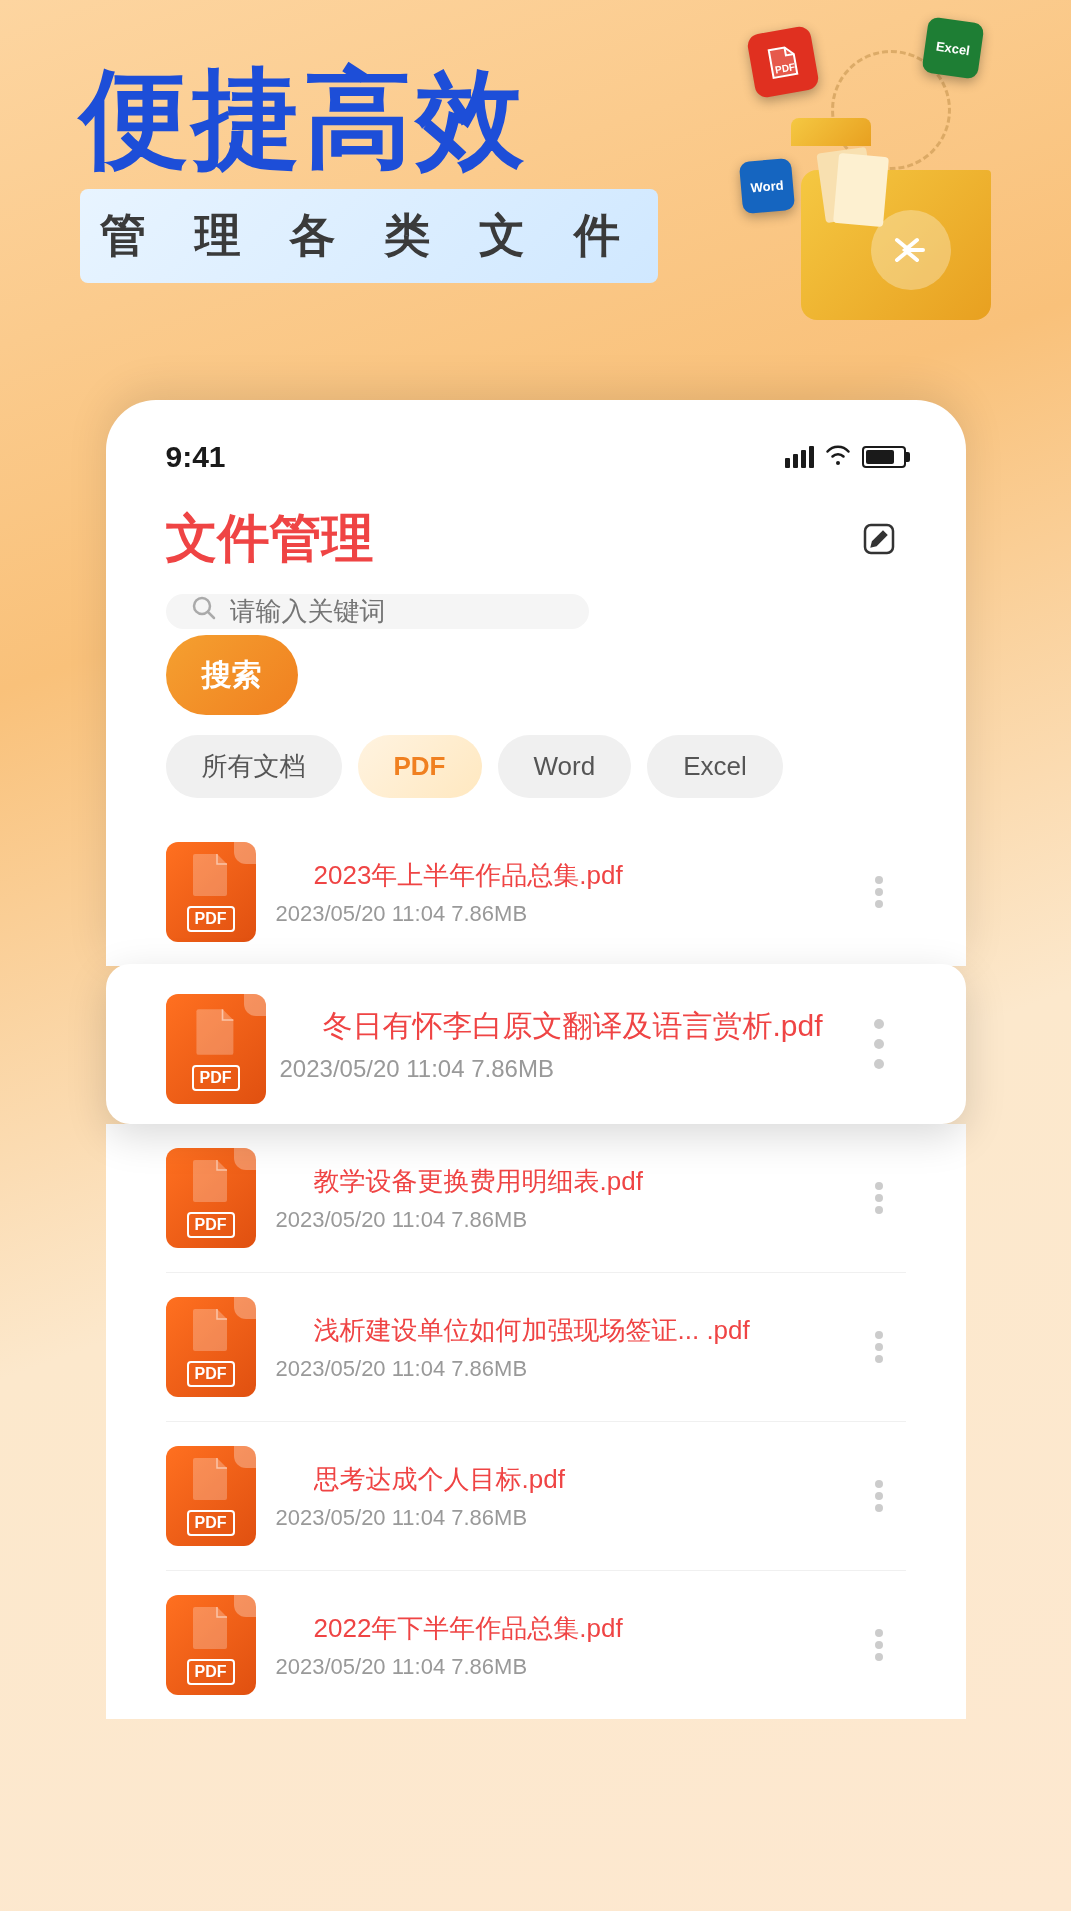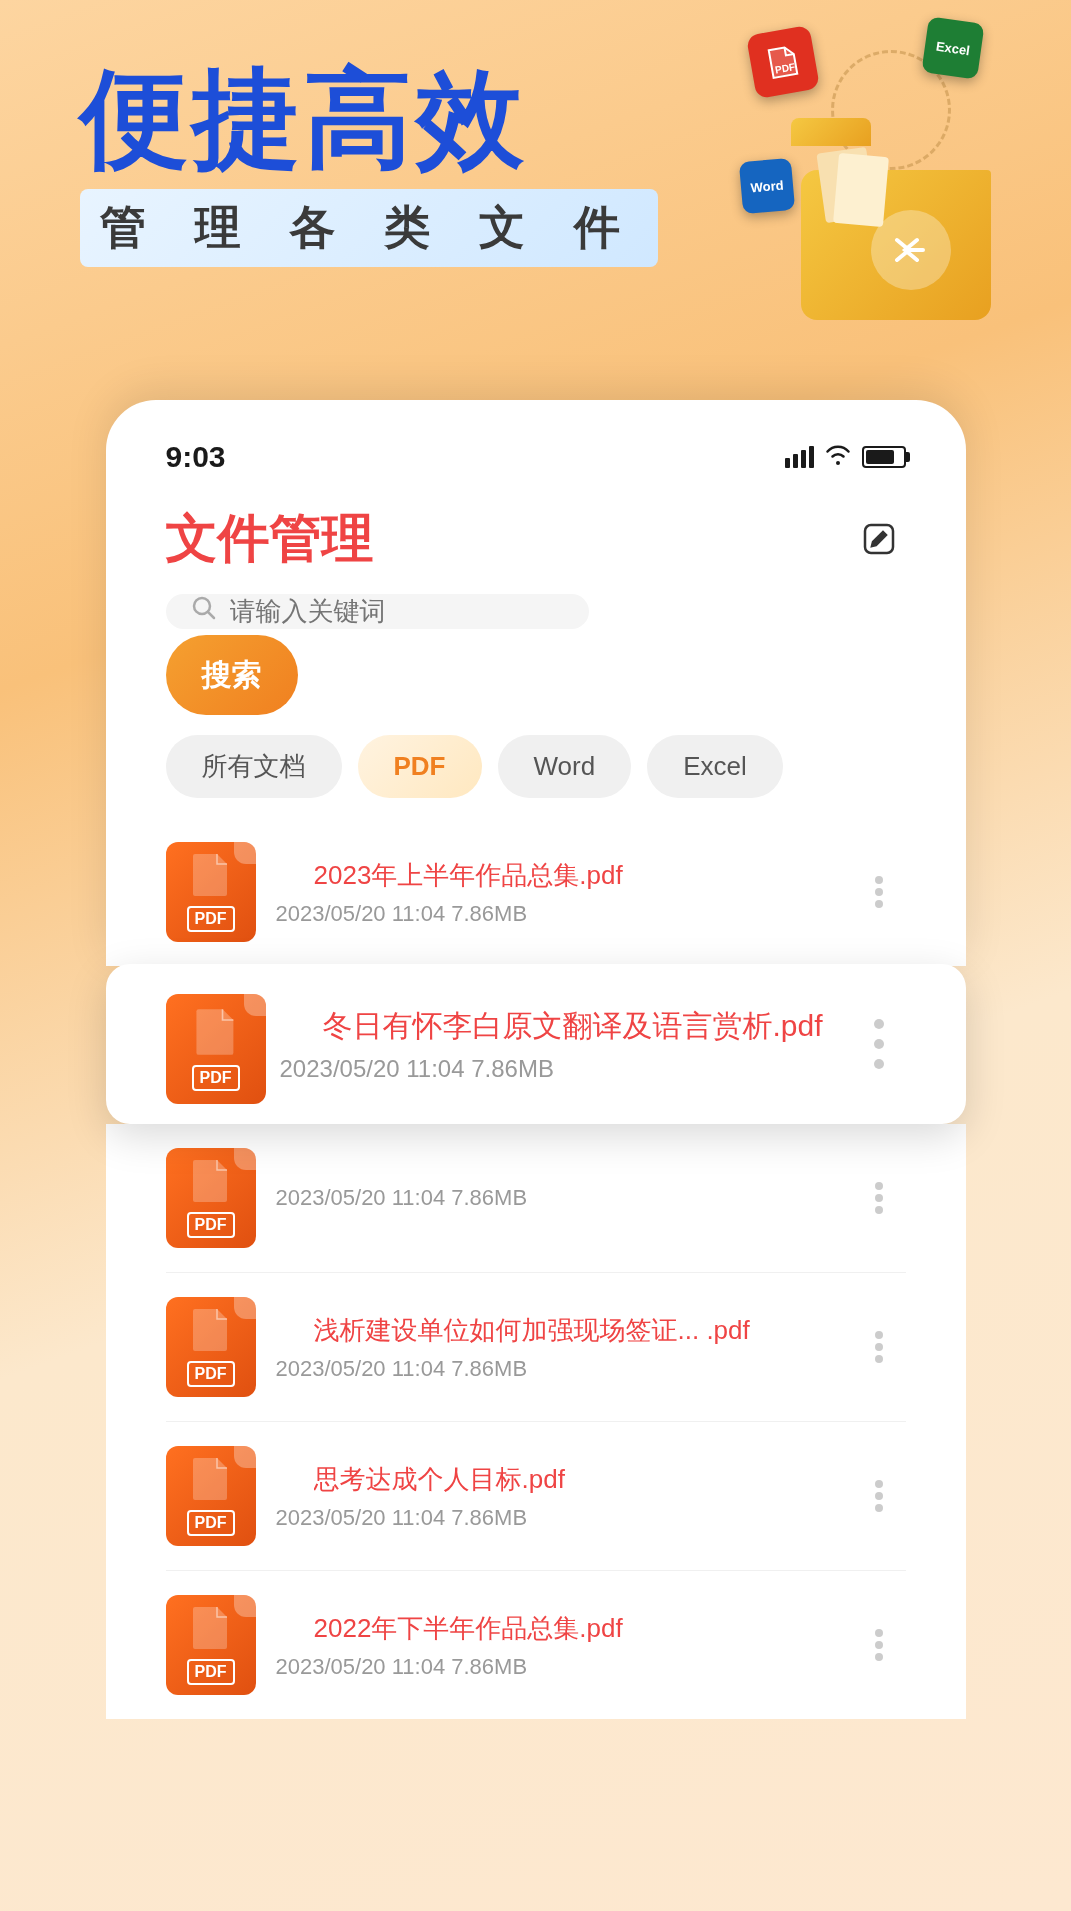--- a/index.html
+++ b/index.html
@@ -26,21 +26,21 @@
       letter-spacing: 4px;
     }
     .hero-subtitle {
       font-size: 46px;
       font-weight: 700;
       color: #3a3a3a;
       letter-spacing: 18px;
       margin-top: 10px;
       background: linear-gradient(135deg, #e8f4ff 0%, #d0e8ff 100%);
       display: inline-block;
-      padding: 8px 20px;
+      padding: 16px 20px;
       border-radius: 8px;
     }
 
     
     .hero-icons {
       position: absolute;
       top: 20px;
       right: 60px;
       width: 280px;
       height: 300px;
@@ -445,21 +445,21 @@
         <div style="position:absolute;top:-15px;left:35px;width:50px;height:70px;background:#fdf0d0;border-radius:4px;transform:rotate(5deg);"></div>
       </div>
     </div>
   </div>
 </div>
 
 <div class="phone-container">
   <div class="phone-mockup">
 
     <div class="status-bar">
-      <span class="status-time">9:03</span>
+      <span class="status-time">9:41</span>
       <div class="status-icons">
         <div class="signal-bars">
           <div class="signal-bar" style="width:5px;height:10px;"></div>
           <div class="signal-bar" style="width:5px;height:14px;"></div>
           <div class="signal-bar" style="width:5px;height:18px;"></div>
           <div class="signal-bar" style="width:5px;height:22px;"></div>
         </div>
         <span class="wifi-icon">
           <svg width="28" height="22" viewBox="0 0 28 22" fill="#1a1a1a">
             <path d="M14 18a2 2 0 100 4 2 2 0 000-4z"></path>
@@ -559,20 +559,21 @@
       <div class="file-icon-wrap">
         <div class="pdf-icon">
           <svg width="40" height="46" viewBox="0 0 40 46" fill="none">
             <path d="M4 2h22l10 10v30a2 2 0 01-2 2H4a2 2 0 01-2-2V4a2 2 0 012-2z" fill="rgba(255,255,255,0.25)"></path>
             <path d="M26 2v10h10" fill="none" stroke="rgba(255,255,255,0.5)" stroke-width="1.5"></path>
           </svg>
           <div class="pdf-icon-label">PDF</div>
         </div>
       </div>
       <div class="file-info">
+        <div class="file-name">教学设备更换费用明细表.pdf</div>
         <div class="file-meta">2023/05/20 11:04 7.86MB</div>
       </div>
       <div class="file-more">
         <div class="more-dots">
           <span></span>
           <span></span>
           <span></span>
         </div>
       </div>
     </div>

